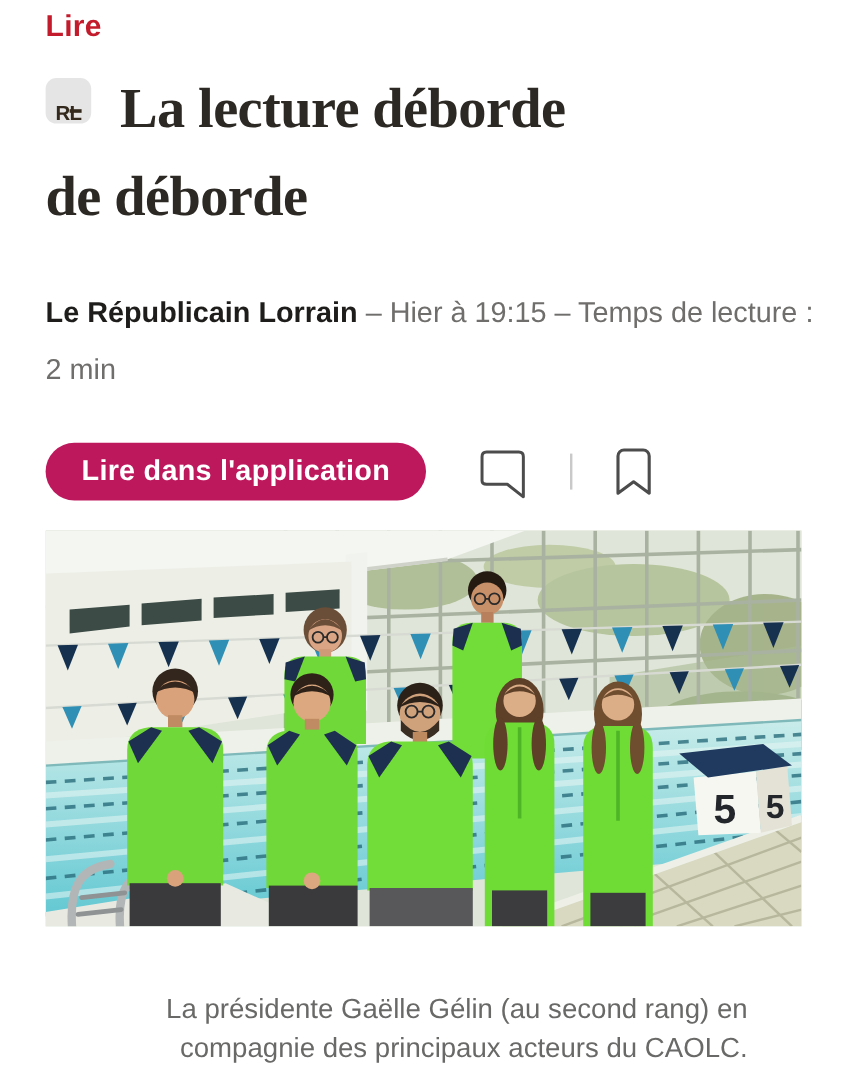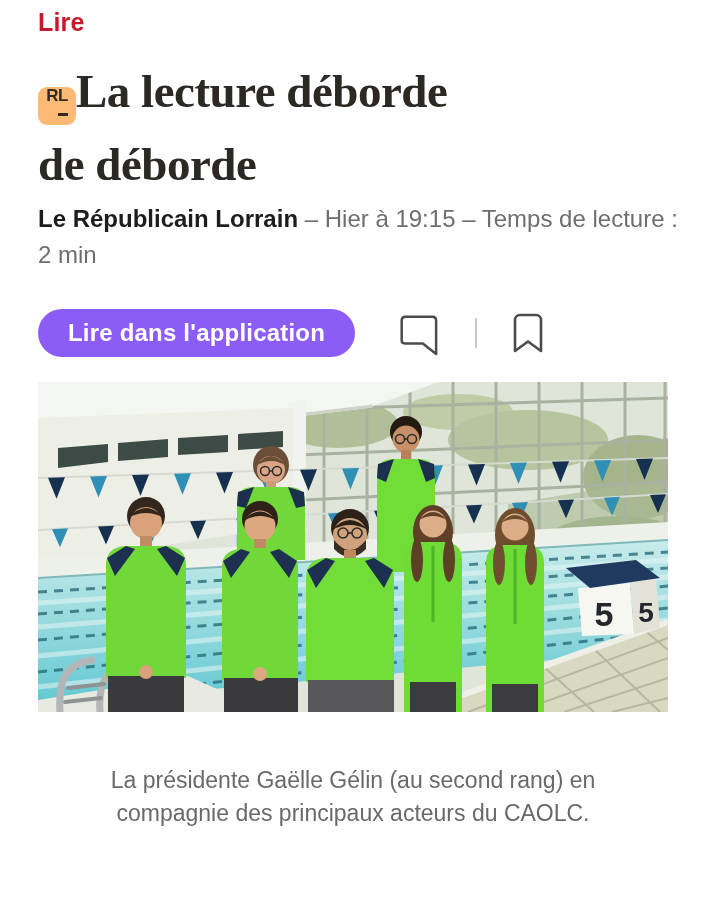--- a/index.html
+++ b/index.html
@@ -5,39 +5,39 @@
   *{box-sizing:border-box;margin:0;padding:0}
   html,body{width:720px;height:906px;background:#ffffff;overflow:hidden;
     font-family:"Liberation Sans",sans-serif;color:#222}
   .page{padding:8px 38px 0}
 
   .kicker{display:inline-block;font-size:25px;font-weight:700;color:#c31b2c;letter-spacing:.2px}
 
   .headline{margin-top:18px;font-family:"Liberation Serif",serif;font-weight:700;
     font-size:47px;line-height:73px;color:#2c2823;letter-spacing:-.5px}
   .hl-line2{display:block}
-  .rl-badge{display:inline-flex;align-items:flex-start;justify-content:center;width:38px;height:38px;
-    border-radius:9px;background:#fdba74;vertical-align:6px;position:relative;
+  .rl-badge{display:inline-flex;align-items:flex-end;justify-content:center;width:38px;height:38px;
+    border-radius:9px;background:#e5e5e5;vertical-align:6px;margin-right:24px;position:relative;
     font-family:"Liberation Sans",sans-serif}
   .rl-badge .letters{font-size:17px;font-weight:700;color:#33291c;line-height:1}
   .rl-badge .bar{position:absolute;right:8px;bottom:9px;width:10px;height:3px;background:#33291c}
 
-  .byline{width:648px;font-size:24px;line-height:36px;color:#6f6e6c}
+  .byline{margin-top:36px;width:648px;font-size:24px;line-height:48px;color:#6f6e6c}
   .byline .source{font-weight:700;color:#1e1d1b}
 
   .actions{margin-top:36px;display:flex;align-items:center}
-  .app-btn{height:48px;padding:0 30px;border:none;border-radius:26px;background:#8b5cf6;
+  .app-btn{height:48px;padding:0 30px;border:none;border-radius:26px;background:#be185d;
     color:#fff;font-family:inherit;font-size:24px;font-weight:700;letter-spacing:.2px;cursor:pointer}
   .icon-btn{display:inline-flex;align-items:center;margin-left:40px;cursor:pointer;background:none;border:none;padding:0}
   .divider{width:2px;height:30px;background:#c9c9c9;margin-left:36px}
   .icon-btn.bookmark{margin-left:32px}
 
   figure.photo{margin-top:25px;width:630px}
   .photo-canvas{width:630px;height:330px;overflow:hidden;background:#dfe5d8}
-  .caption{margin:52px auto 0;max-width:540px;text-align:center;
+  .caption{margin:52px auto 0;max-width:540px;text-align:right;
     font-size:23px;line-height:33px;color:#696968}
 </style>
 </head>
 <body>
 
 <div class="page">
 
   <a class="kicker">Lire</a>
 
   <h1 class="headline">

